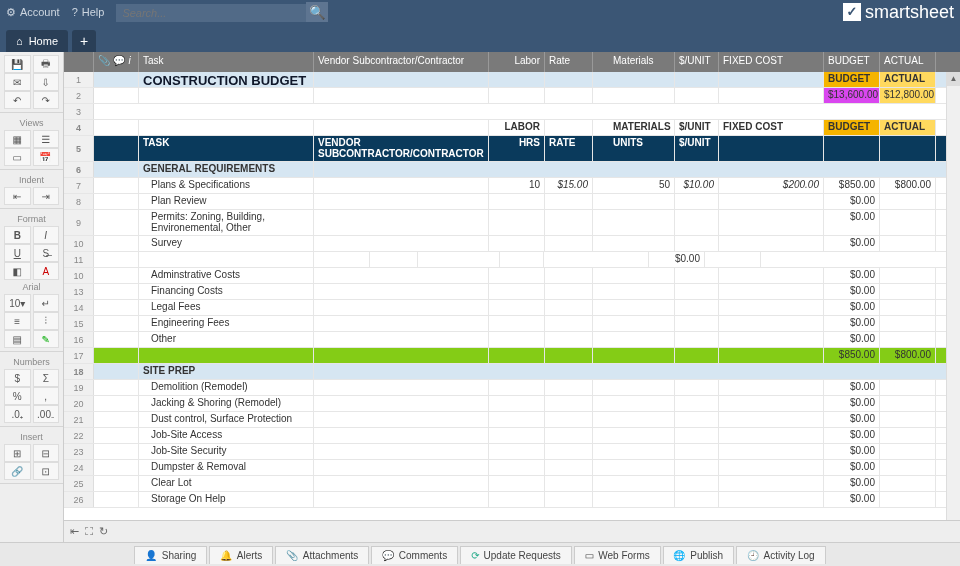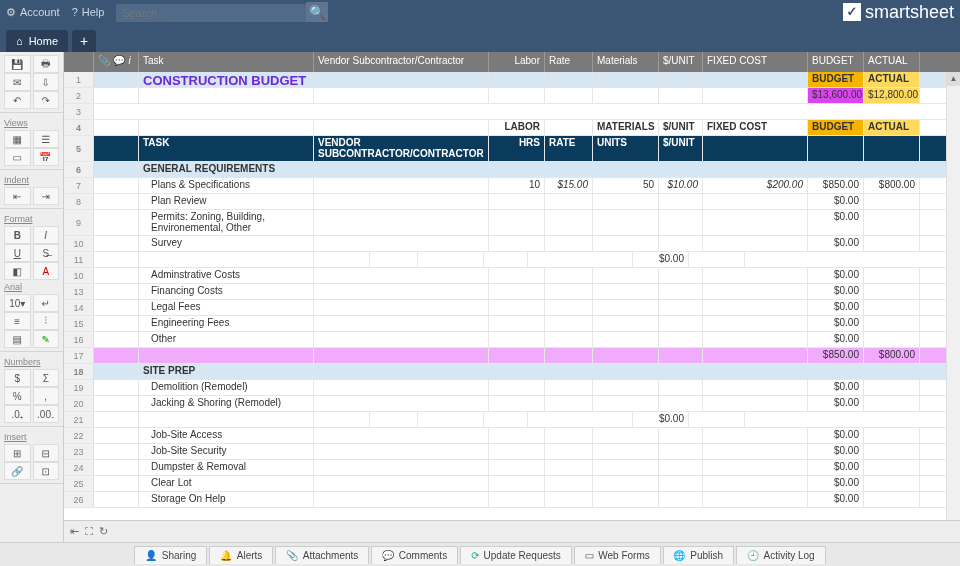--- a/index.html
+++ b/index.html
@@ -12,55 +12,55 @@
 .brand { margin-left: auto; color: #fff; font-size: 18px; font-weight: 300; display: flex; align-items: center; gap: 4px; }
 .brand .check { display: inline-block; width: 18px; height: 18px; background: #fff; color: #3b5675; font-size: 13px; line-height: 18px; text-align: center; font-weight: bold; }
 .tabstrip { background: #3b5675; height: 28px; display: flex; align-items: flex-end; padding: 0 6px; gap: 4px; }
 .tab { background: #e8e8e8; border-radius: 3px 3px 0 0; padding: 5px 10px; display: flex; align-items: center; gap: 6px; cursor: pointer; font-size: 11px; color: #333; }
 .tab.home { background: #2a3f57; color: #fff; }
 .tab .close { color: #888; font-size: 13px; cursor: pointer; }
 .tab.add { background: #2a3f57; color: #fff; padding: 4px 8px; font-size: 14px; line-height: 1; }
 .workspace { background: #e0e0e0; height: 490px; display: flex; }
 .leftbar { width: 64px; background: #eee; border-right: 1px solid #ccc; display: flex; flex-direction: column; }
 .leftbar .sec { border-bottom: 1px solid #d5d5d5; padding: 3px 4px; }
-.leftbar .sec-title { text-align: left; color: #888; font-size: 9px; padding: 2px 0; text-decoration: underline; }
+.leftbar .sec-title { text-align: center; color: #888; font-size: 9px; padding: 2px 0; }
 .leftbar .row { display: flex; gap: 2px; }
 .leftbar .btn { flex: 1; height: 18px; background: #f7f7f7; border: 1px solid #ddd; display: flex; align-items: center; justify-content: center; font-size: 10px; color: #555; cursor: pointer; }
 .sheet { flex: 1; background: #fff; position: relative; overflow: hidden; display: flex; flex-direction: column; }
 .colhead { background: #7a7a7a; color: #fff; height: 20px; display: flex; font-size: 10px; }
 .colhead .h { border-right: 1px solid #999; padding: 3px 4px; overflow: hidden; white-space: nowrap; }
 .grid { flex: 1; overflow-y: auto; overflow-x: hidden; position: relative; }
 .gridrow { display: flex; height: 16px; border-bottom: 1px solid #e6e6e6; font-size: 10px; }
 .gridrow.tall { height: 26px; }
 .gridrow .rownum { width: 30px; text-align: center; background: #f0f0f0; border-right: 1px solid #ddd; color: #888; font-size: 9px; line-height: 16px; }
 .gridrow.tall .rownum { line-height: 26px; }
 .cell { border-right: 1px solid #e6e6e6; padding: 1px 4px; overflow: hidden; white-space: nowrap; }
 .title-row { background: #d6e6f2; }
-.title-row .task { font-weight: bold; font-size: 13px; color: #6d28d9; }
+.title-row .task { font-weight: bold; font-size: 13px; color: #0f172a; }
 .hdr-row { background: #0a3a5c; color: #fff; font-weight: bold; }
 .hdr-row2 { background: #fff; font-weight: bold; color: #333; }
 .section-row { background: #d6e6f2; font-weight: bold; }
 .data-row .task { padding-left: 12px; }
 .budget-hdr { background: #f5b400; color: #333; font-weight: bold; }
 .actual-hdr { background: #ffd95e; color: #333; font-weight: bold; }
 .right { text-align: right; }
-.subtotal-row { background: #f0abfc; }
+.subtotal-row { background: #84cc16; }
 .vscroll { position: absolute; right: 0; top: 20px; bottom: 22px; width: 14px; background: #f0f0f0; border-left: 1px solid #ddd; }
 .vscroll .arrow { height: 14px; background: #ddd; text-align: center; font-size: 8px; line-height: 14px; color: #666; cursor: pointer; }
 .footer-icons { height: 22px; background: #eee; border-top: 1px solid #ccc; display: flex; align-items: center; padding: 0 6px; gap: 6px; font-size: 11px; color: #666; }
 .bottombar { background: #e8e8e8; height: 24px; display: flex; align-items: center; justify-content: center; gap: 2px; border-top: 1px solid #ccc; }
 .bottombar .btab { background: #f5f5f5; border: 1px solid #ccc; border-bottom: none; padding: 3px 10px; font-size: 10px; color: #444; display: flex; align-items: center; gap: 4px; cursor: pointer; }
 .ico { font-size: 10px; }
 
 .c-gutter { width: 45px; }
 .c-task { width: 175px; }
 .c-vendor { width: 175px; }
 .c-labor { width: 56px; text-align: right; }
 .c-rate { width: 48px; }
-.c-materials { width: 66px; }
+.c-materials { width: 66px; margin-left: 16px; }
 .c-unit { width: 44px; }
 .c-fixed { width: 105px; }
 .c-budget { width: 56px; }
 .c-actual { width: 56px; }
 </style>
 </head>
 <body>
 
 <div class="topbar">
   <div class="item">
@@ -435,20 +435,21 @@
     <div class="cell c-rate right"><i></i></div>
     <div class="cell c-materials right"></div>
     <div class="cell c-unit right"><i></i></div>
     <div class="cell c-fixed right"><i></i></div>
     <div class="cell c-budget right">$0.00</div>
     <div class="cell c-actual right"></div>
   </div>
         <div class="gridrow data-row">
     <div class="rownum">21</div>
           <div class="cell c-gutter"></div>
+    <div class="cell c-task task">Dust control, Surface Protection</div>
     <div class="cell c-vendor"></div>
     <div class="cell c-labor right"></div>
     <div class="cell c-rate right"><i></i></div>
     <div class="cell c-materials right"></div>
     <div class="cell c-unit right"><i></i></div>
     <div class="cell c-fixed right"><i></i></div>
     <div class="cell c-budget right">$0.00</div>
     <div class="cell c-actual right"></div>
   </div>
         <div class="gridrow data-row">

